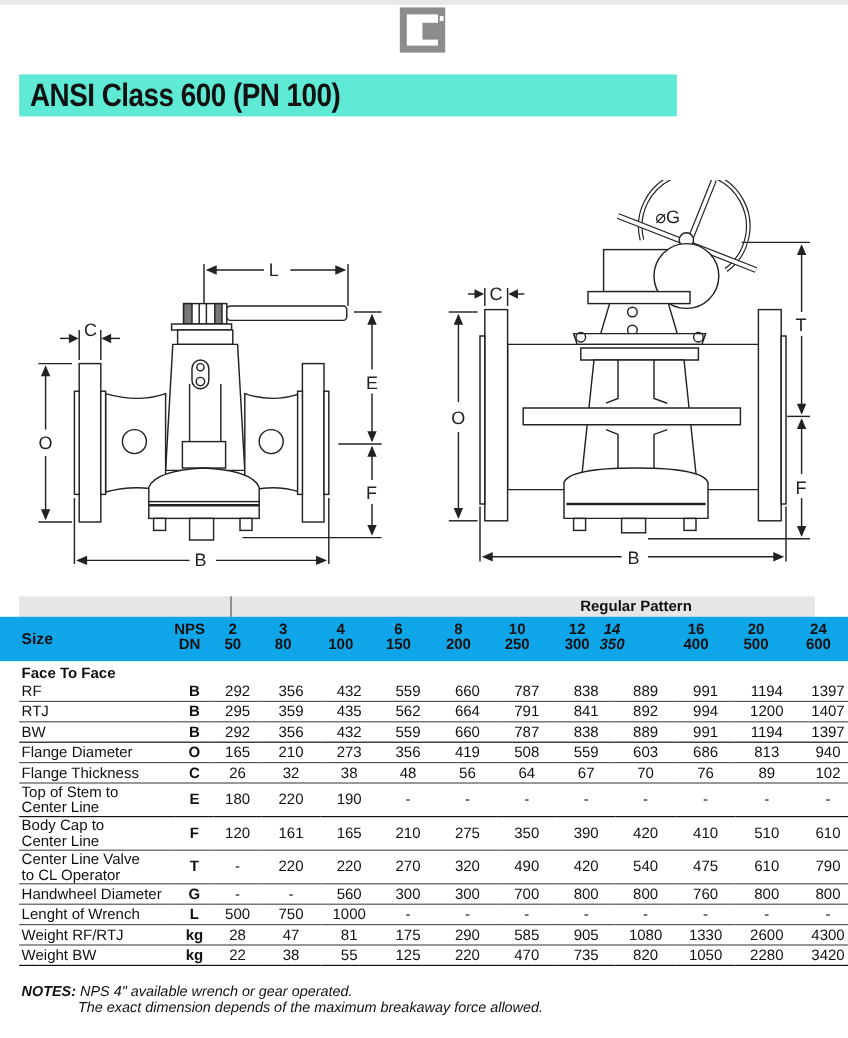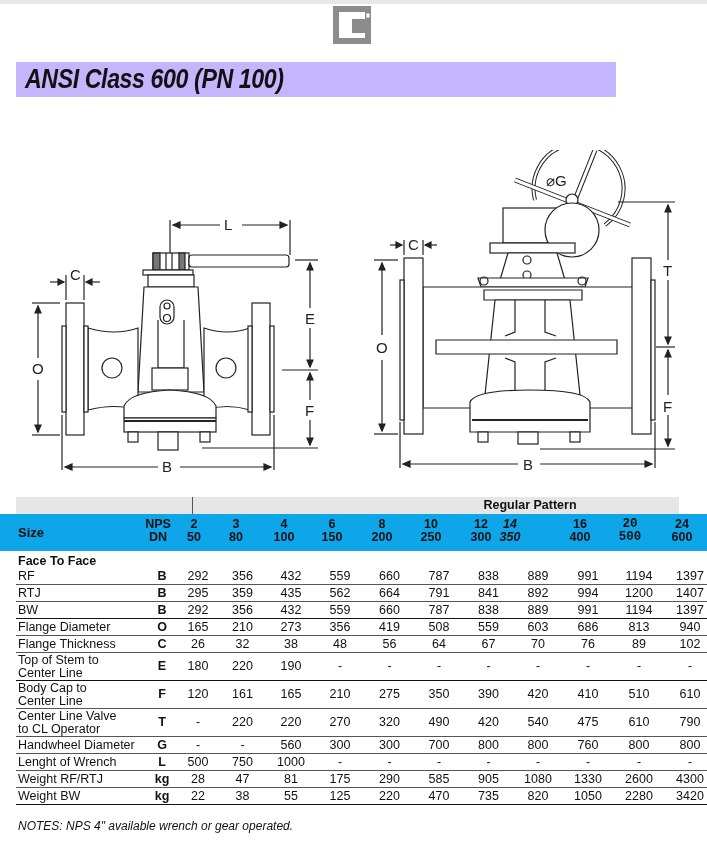--- a/index.html
+++ b/index.html
@@ -1,20 +1,20 @@
 <!DOCTYPE html>
 <html><head>
 <meta charset="utf-8">
 <style>
   html, body { margin: 0; padding: 0; background: #ffffff; }
   body { width: 707px; height: 865px; position: relative; overflow: hidden;
          font-family: "Liberation Sans", "DejaVu Sans", sans-serif; color: #111; }
   .topbar { position: absolute; left: 0; top: 0; width: 707px; height: 4px; background: #e8e8e8; }
   .logo { position: absolute; left: 333px; top: 6px; width: 40px; height: 38px; }
-  .title-band { position: absolute; left: 16px; top: 62px; width: 600px; height: 35px; background: #c4b5fd; font-style: italic; }
+  .title-band { position: absolute; left: 16px; top: 62px; width: 548px; height: 35px; background: #5eead4; }
   .title-band h1 { margin: 0; position: absolute; left: 9px; top: 2px; font-size: 27px; font-weight: bold;
                    letter-spacing: -0.5px; transform: scaleX(0.86); transform-origin: left center;
                    font-family: "Liberation Sans", sans-serif; white-space: nowrap; }
   .drawing { position: absolute; }
   .drawing svg { display: block; }
   .dim-label { font-family: "Liberation Sans", sans-serif; font-size: 15px; fill: #222; }
 
   .pattern-band { position: absolute; left: 16px; top: 497px; width: 663px; height: 30px; background: #e6e6e6; }
   .pattern-band .divider { position: absolute; left: 176px; top: 0; width: 1px; height: 17px; background: #555; }
   .pattern-band .label { position: absolute; left: 0; right: 0; top: 0; text-align: center; padding-left: 365px;
@@ -28,21 +28,21 @@
   table.spec td { padding: 0; height: 16px; line-height: 13px; text-align: center; vertical-align: middle; }
   table.spec td.lbl { text-align: left; padding-left: 2px; }
   table.spec td.sym { font-weight: bold; text-align: center; }
   table.spec tr.sep td { border-bottom: 1px solid #555; }
   table.spec tr.sep-strong td { border-bottom: 1.5px solid #111; }
   table.spec tr.group td { font-weight: bold; height: 13px; }
   table.spec tr.tall td { height: 27px; }
   table.spec tr.last td { border-bottom: 1.5px solid #111; }
 
   .notes { position: absolute; left: 18px; top: 820px; font-size: 12px; font-style: italic; line-height: 12.5px; }
-  .notes .head { font-weight: normal; font-style: italic; }
+  .notes .head { font-weight: bold; font-style: italic; }
   .notes .line { display: block; }
   .notes .indent { padding-left: 47px; }
 </style>
 </head>
 <body>
 
 <div class="topbar"></div>
 
 <svg class="logo" viewBox="0 0 40 38">
   <rect x="0" y="0" width="38" height="38" fill="#8c8c8c"></rect>
@@ -263,21 +263,21 @@
         <div>300</div>
       </div>
       <div class="cell" style="left: 488px; width: 44px; font-style: italic;">
         <div>14</div>
         <div>350</div>
       </div>
       <div class="cell" style="left: 558px; width: 44px;">
         <div>16</div>
         <div>400</div>
       </div>
-      <div class="cell" style="left: 608px; width: 44px; font-family: Liberation Mono, monospace;">
+      <div class="cell" style="left: 608px; width: 44px;">
         <div>20</div>
         <div>500</div>
       </div>
       <div class="cell" style="left: 660px; width: 44px; text-align: center;">
         <div>24</div>
         <div>600</div>
       </div>
     </div>
 </div>
 
@@ -507,13 +507,14 @@
         <td>1050</td>
         <td>2280</td>
         <td>3420</td>
       </tr>
     </tbody>
 </table>
 
 <div class="notes">
   <span class="line"><span class="head">NOTES:</span>
     <span>NPS 4" available wrench or gear operated.</span></span>
+  <span class="line indent">The exact dimension depends of the maximum breakaway force allowed.</span>
 </div>
 
 </body></html>

